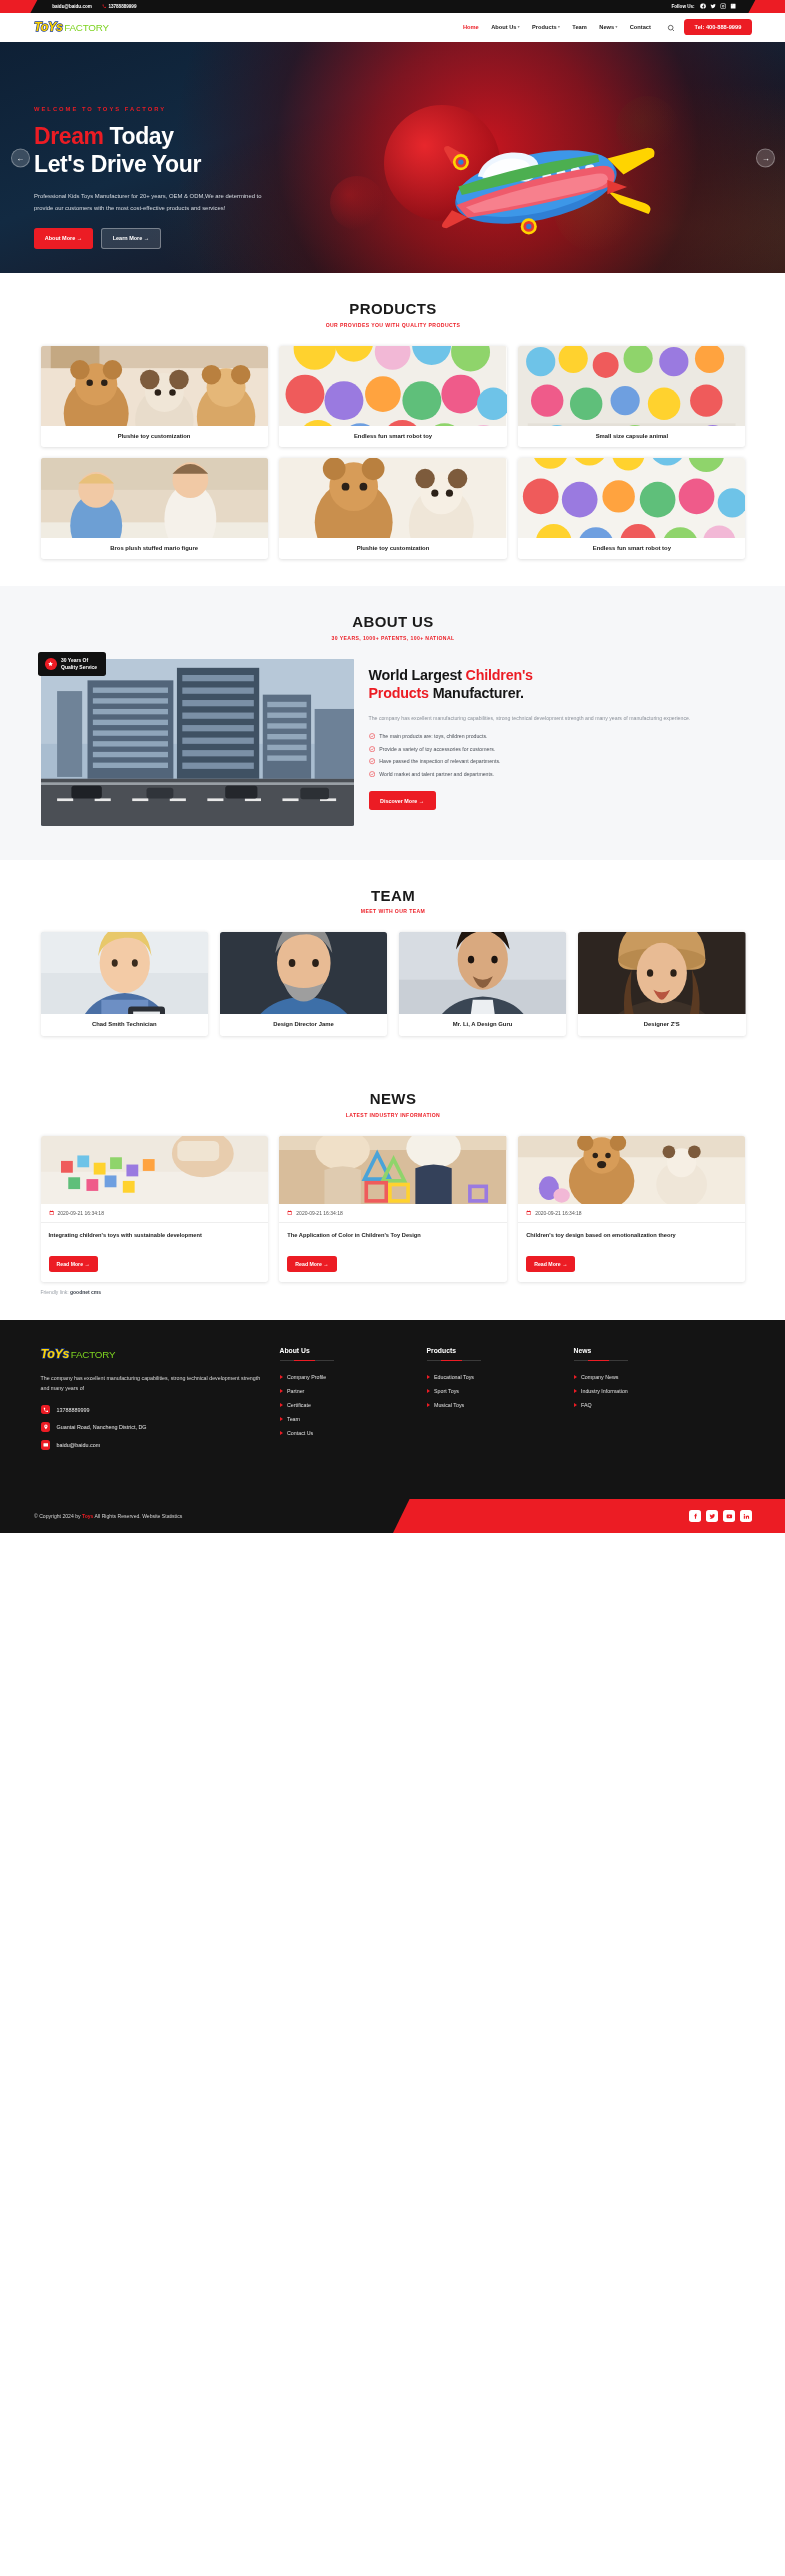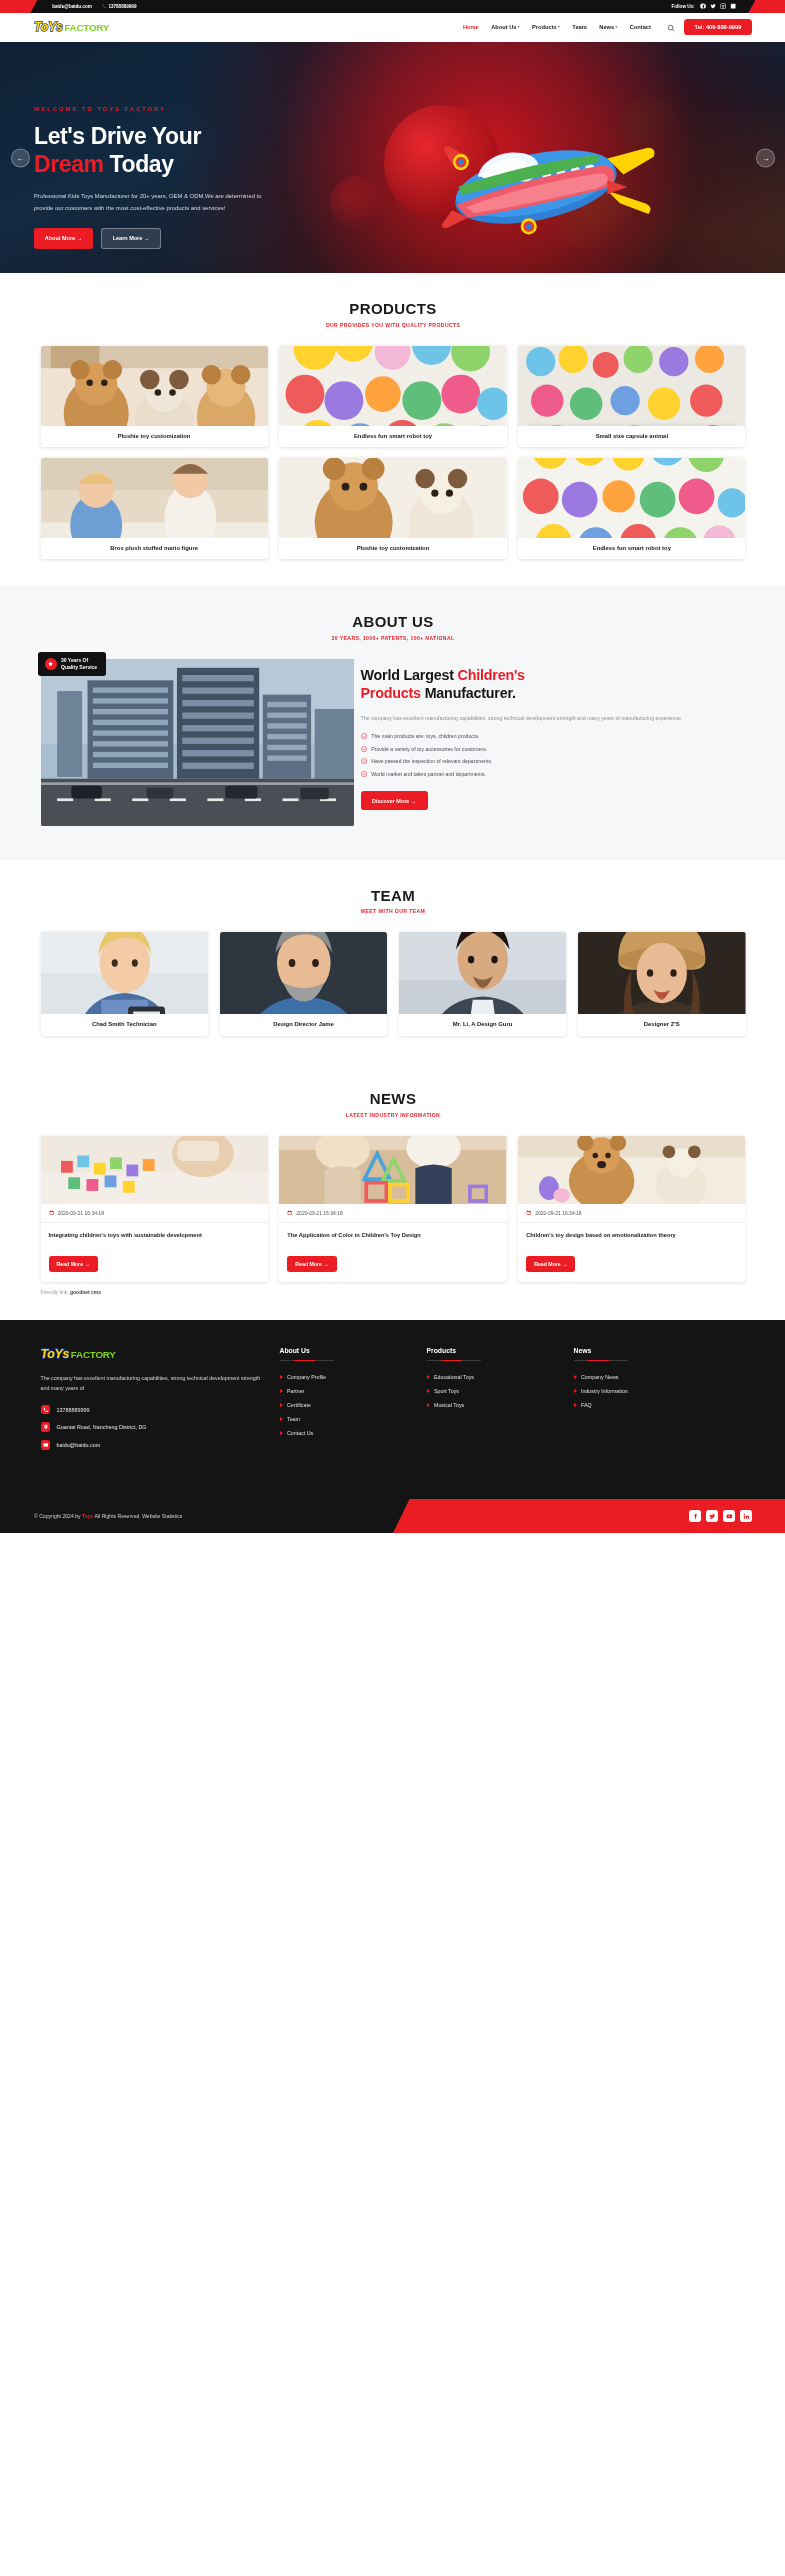--- a/index.html
+++ b/index.html
@@ -37,21 +37,21 @@
     height:29.5px; background:#fff; display:flex; align-items:center;
     padding:0 34px;
   }
   .logo { display:flex; align-items:center; gap:1.8px; }
   .logo-toys {
     font-size:12.5px; font-weight:900; font-style:italic;
     color:#ffd400; -webkit-text-stroke:1.3px #1a3a8f;
     paint-order:stroke fill; letter-spacing:-0.4px;
   }
   .logo-factory {
-    font-size:9.8px; font-weight:700; color:#7ed321; letter-spacing:-0.2px;
+    font-size:9.8px; font-weight:400; color:#7ed321; letter-spacing:-0.2px;
   }
   .nav-menu { margin-left:auto; display:flex; align-items:center; gap:12.5px; }
   .nav-link {
     font-size:5.7px; font-weight:bold; color:#222; cursor:pointer;
     display:flex; align-items:center; gap:1.3px; white-space:nowrap;
   }
   .nav-link.active { color:#ec1c24; }
   .caret { font-size:3.6px; color:#888; }
   .nav-right { margin-left:16px; display:flex; align-items:center; gap:9px; }
   .search-btn { cursor:pointer; }
@@ -137,21 +137,21 @@
     box-shadow:0 0.9px 3.6px rgba(0,0,0,0.13); cursor:pointer;
   }
   .prod-img { height:80px; position:relative; overflow:hidden; }
   .prod-cap {
     text-align:center; font-size:5.9px; font-weight:bold; color:#1a1a1a;
     padding:7.1px 3.6px 8px;
   }
 
   
   .about-sec { background:#f6f7f9; padding:27px 0 34px; }
-  .about-row { margin-top:18px; display:flex; gap:7px; align-items:flex-start; }
+  .about-row { margin-top:18px; display:flex; gap:15px; align-items:flex-start; }
   .about-img-wrap { position:relative; width:313px; }
   .about-img {
     height:167px; border-radius:1.8px; overflow:hidden; position:relative;
     background:linear-gradient(180deg,#9fb4c9 0%,#7d93ab 48%,#5e6f81 100%);
   }
   .badge {
     position:absolute; left:-2.7px; top:-7.1px; z-index:4;
     background:#111; color:#fff; border-radius:2.7px;
     padding:5.4px 9px 5.4px 7.1px; display:flex; align-items:center; gap:4.5px;
   }
@@ -387,22 +387,22 @@
       <circle cx="76" cy="46" r="3" fill="#2f7fd4"></circle>
       <circle cx="152" cy="118" r="9" fill="#ffd400"></circle>
       <circle cx="152" cy="118" r="6" fill="#e53935"></circle>
       <circle cx="152" cy="118" r="3" fill="#2f7fd4"></circle>
       <path d="M240 66 L262 74 L240 82 Z" fill="#e53935"></path>
     </svg>
 
     <div class="hero-content">
       <div class="eyebrow">WELCOME TO TOYS FACTORY</div>
       <div class="hero-h1">
+        <div><span class="rd">Dream</span><span> Today</span></div>
         <div>Let's Drive Your</div>
-        <div><span class="rd">Dream</span><span> Today</span></div>
       </div>
       <div class="hero-p">Professional Kids Toys Manufacturer for 20+ years, OEM &amp; ODM,We are determined to provide our customers with the most cost-effective products and services!</div>
       <div class="hero-btns">
         <button class="btn-primary">About More →</button>
         <button class="btn-ghost">Learn More →</button>
       </div>
     </div>
     <div class="hero-arrow ha-left">←</div>
     <div class="hero-arrow ha-right">→</div>
   </div>

